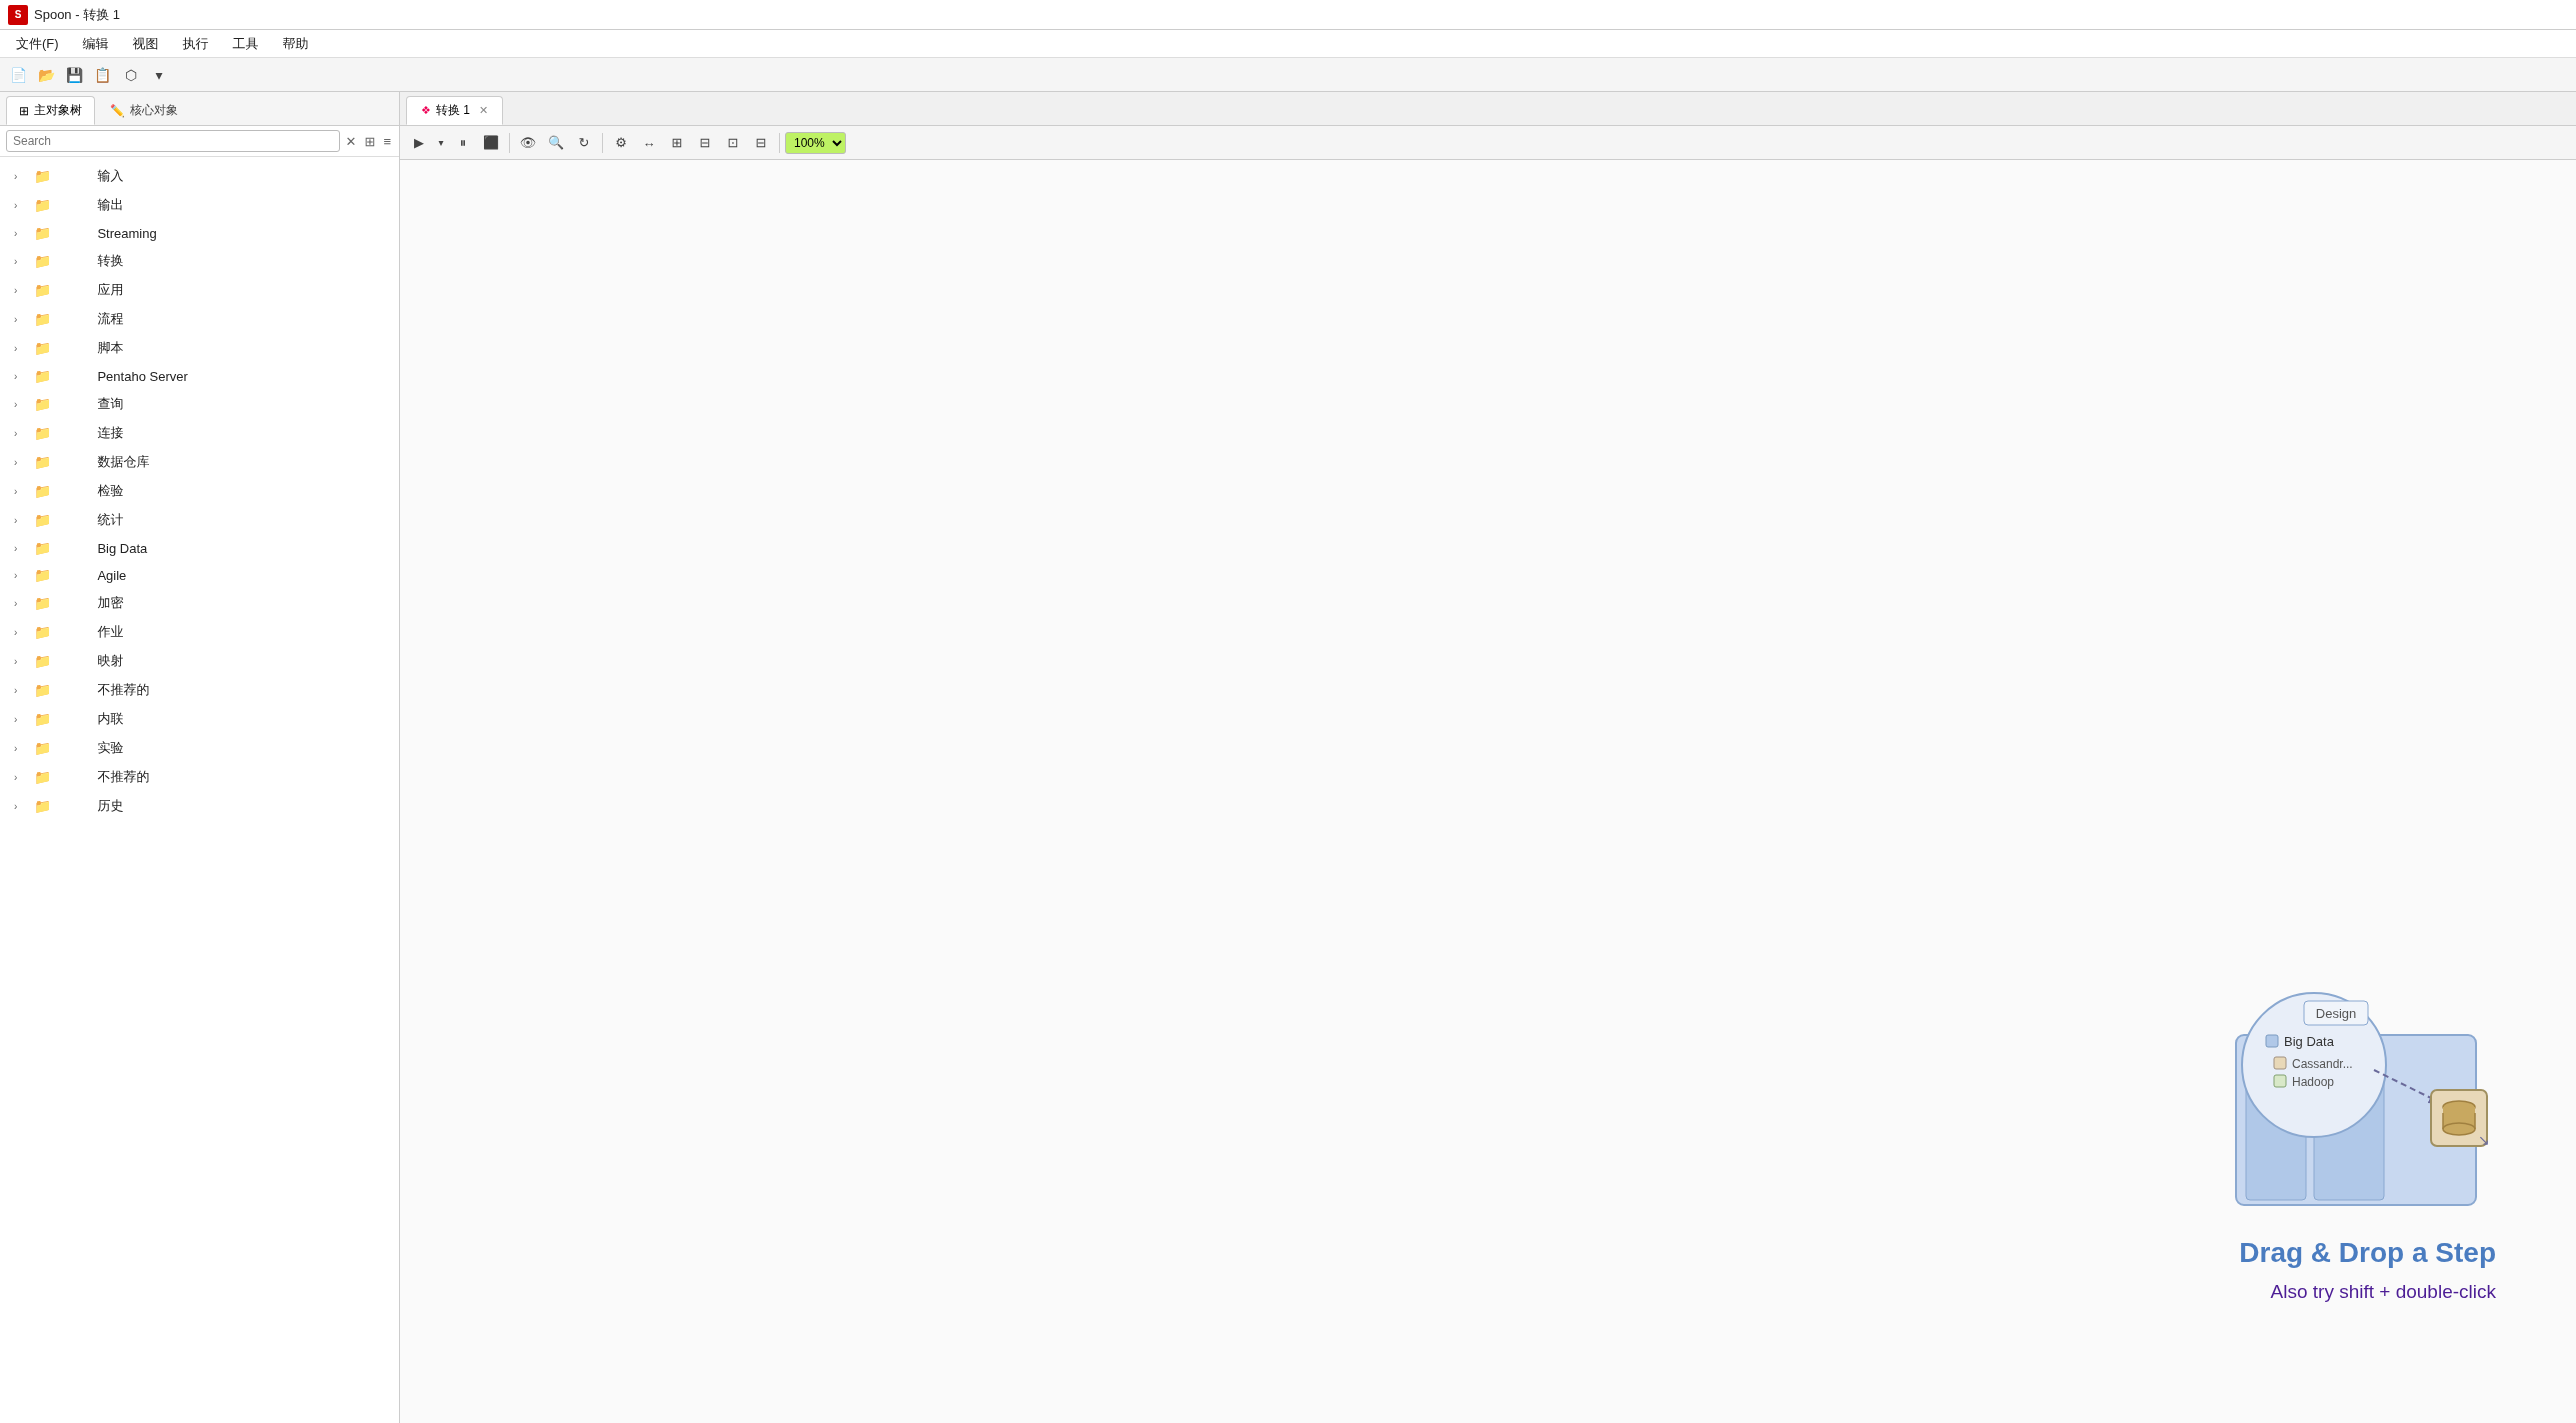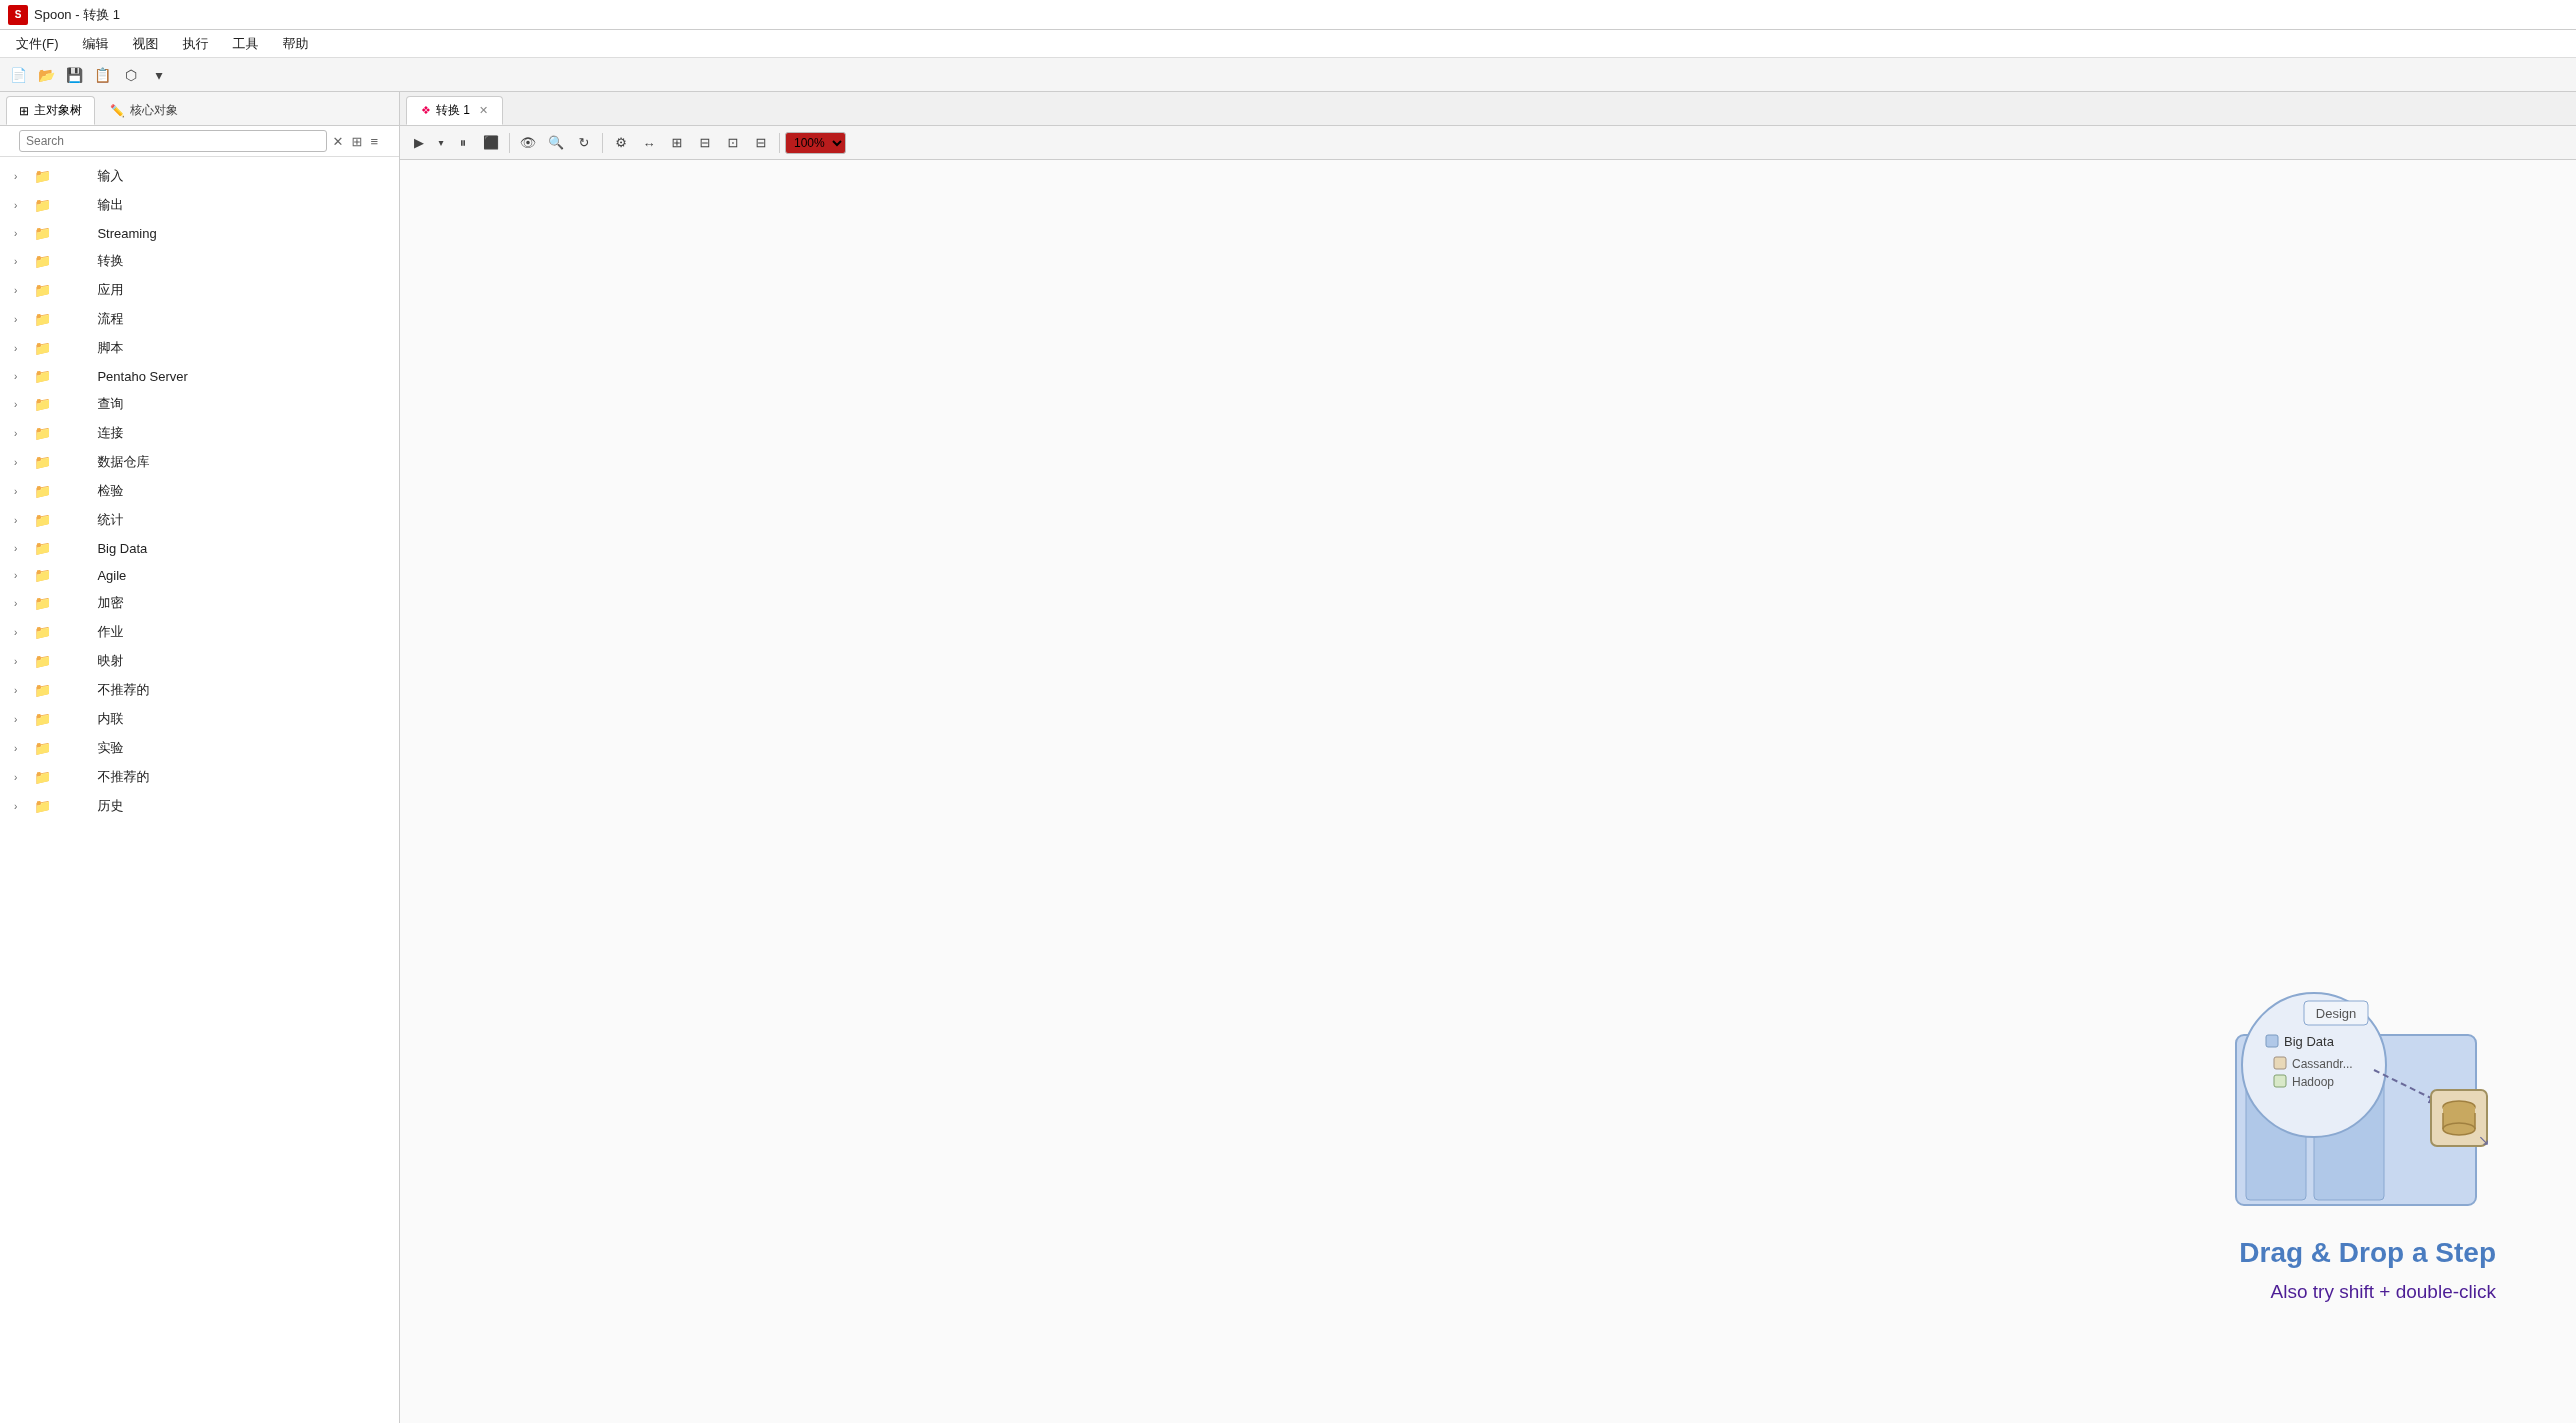--- a/index.html
+++ b/index.html
@@ -101,21 +101,21 @@
       border-color: #ccc;
       border-bottom-color: #fff;
       color: #000;
     }
     .left-tab .tab-icon { font-size: 12px; }
 
     
     #search-bar {
       display: flex;
       align-items: center;
-      padding: 4px 19px;
+      padding: 4px 6px;
       border-bottom: 1px solid #ddd;
       gap: 4px;
       background: #fff;
     }
     #search-input {
       flex: 1;
       border: 1px solid #bbb;
       border-radius: 3px;
       padding: 3px 6px;
       font-size: 12px;
@@ -211,21 +211,21 @@
       border-radius: 3px;
       font-size: 13px;
       color: #444;
     }
     .rt-separator { width: 1px; height: 20px; background: #ccc; margin: 0 3px; }
     .zoom-select {
       border: 1px solid #bbb;
       border-radius: 3px;
       padding: 2px 4px;
       font-size: 12px;
-      background: #b91c1c;
+      background: #bef264;
       cursor: pointer;
     }
 
     
     #canvas-area {
       flex: 1;
       position: relative;
       overflow: hidden;
       background: #fafafa;
     }

